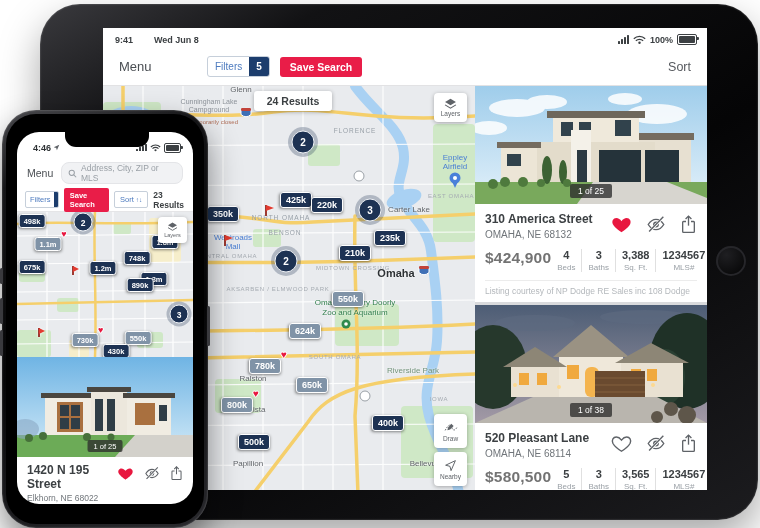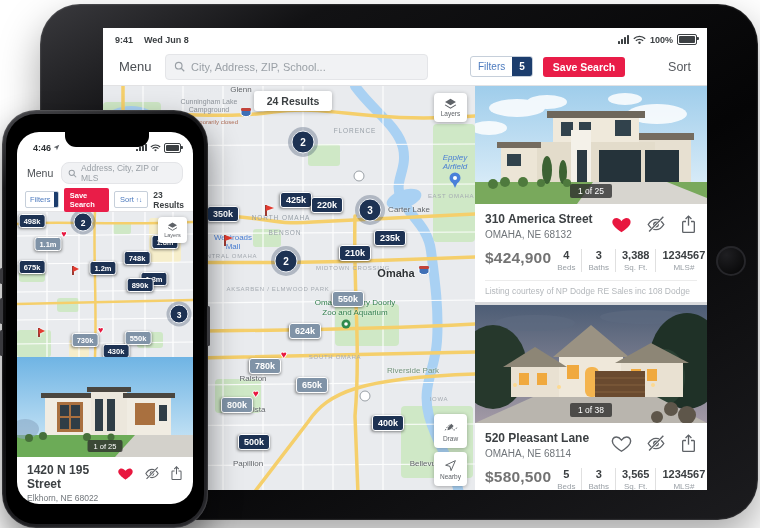--- a/index.html
+++ b/index.html
@@ -10,21 +10,21 @@
   .ipad{position:absolute;left:40px;top:4px;width:718px;height:516px;border-radius:40px;
         background:linear-gradient(150deg,#3a3a3e 0%,#121214 18%,#050506 55%,#1c1c1f 100%);
         box-shadow:0 18px 40px rgba(0,0,0,.35), inset 0 0 2px rgba(255,255,255,.35);}
   .ipad-screen{position:absolute;left:63px;top:24px;width:604px;height:462px;background:#fff;overflow:hidden;}
   .home-button{position:absolute;right:12px;top:242px;width:30px;height:30px;border-radius:50%;
         background:radial-gradient(circle at 35% 30%,#1f1f22,#0a0a0b 70%);
         box-shadow:inset 0 0 0 2px #26262a;}
 
   
   .ipad-status{height:17px;display:flex;justify-content:space-between;align-items:center;padding:3px 10px 0 12px;}
-  .st-left{font-size:9px;color:#3c4043;font-weight:bold;display:flex;gap:11px;}
+  .st-left{font-size:9px;color:#3c4043;font-weight:bold;display:flex;gap:21px;}
   .st-right{display:flex;align-items:center;gap:4px;font-size:9px;color:#3c4043;font-weight:bold;}
   .sig-bars{display:flex;align-items:flex-end;gap:1px;}
   .sig-bars i{display:block;width:2px;background:#3c4043;border-radius:.5px;}
   .battery{position:relative;width:18px;height:9px;border:1px solid #3c4043;border-radius:2px;}
   .battery::after{content:'';position:absolute;right:-3px;top:2px;width:2px;height:3px;background:#3c4043;border-radius:0 1px 1px 0;}
   .battery i{position:absolute;inset:1px;background:#3c4043;border-radius:1px;}
 
   
   .ipad-toolbar{height:37px;display:flex;align-items:center;padding:0 16px;border-bottom:1px solid #e2e2e4;background:#fff;}
   .menu-label{font-size:13px;color:#4b4f54;width:46px;cursor:pointer;}
@@ -177,27 +177,20 @@
           </svg>
           <span>100%</span>
           <span class="battery">
               <i></i>
             </span>
         </div>
       </div>
 
       <div class="ipad-toolbar">
         <span class="menu-label">Menu</span>
-        <div class="search-field">
-          <svg width="11" height="11" viewBox="0 0 14 14">
-            <circle cx="6" cy="6" r="4.2" fill="none" stroke="#9aa0a6" stroke-width="1.5"></circle>
-            <line x1="9.2" y1="9.2" x2="13" y2="13" stroke="#9aa0a6" stroke-width="1.5"></line>
-          </svg>
-          <span>City, Address, ZIP, School...</span>
-        </div>
         <div class="btn-filters">
           <span class="f-lbl">Filters</span>
           <span class="f-badge">5</span>
         </div>
         <div class="btn-save">Save Search</div>
         <span class="sort-label">Sort</span>
       </div>
 
       <div class="ipad-content">
 
@@ -295,21 +288,21 @@
               <div class="price-pin viewed" style="left: 209px; top: 299px;">650k</div>
               <div class="price-pin viewed" style="left: 134px; top: 319px;">800k<span class="pin-heart">♥</span></div>
               <div class="price-pin" style="left: 285px; top: 337px;">400k</div>
               <div class="price-pin" style="left: 151px; top: 356px;">500k</div>
               <div class="flag-marker" style="left: 163px; top: 130px;"></div>
               <div class="flag-marker" style="left: 122px; top: 160px;"></div>
               <div class="map-label lbl-city-sm" style="left: 138px; top: 3px;">Glenn</div>
               <div class="map-label lbl-poi-gray" style="left: 106px; top: 20px;">Cunningham Lake Campground</div>
               <div class="map-label lbl-note" style="left: 110px; top: 36px;">Temporarily closed</div>
               <div class="map-label lbl-area" style="left: 252px; top: 44px;">FLORENCE</div>
-              <div class="map-label lbl-poi-blue" style="left: 352px; top: 76px; font-style: italic;">Eppley Airfield</div>
+              <div class="map-label lbl-poi-blue" style="left: 352px; top: 76px;">Eppley Airfield</div>
               <div class="map-label lbl-area-sm" style="left: 348px; top: 110px;">EAST OMAHA</div>
               <div class="map-label lbl-city-sm" style="left: 306px; top: 123px;">Carter Lake</div>
               <div class="map-label lbl-area" style="left: 178px; top: 131px;">NORTH OMAHA</div>
               <div class="map-label lbl-area" style="left: 182px; top: 146px;">BENSON</div>
               <div class="map-label lbl-poi-blue" style="left: 130px; top: 156px;">Westroads Mall</div>
               <div class="map-label lbl-area-sm" style="left: 124px; top: 170px;">CENTRAL OMAHA</div>
               <div class="map-label lbl-area-sm" style="left: 250px; top: 182px;">MIDTOWN CROSSING</div>
               <div class="map-label lbl-city" style="left: 293px; top: 187px;">Omaha</div>
               <div class="map-label lbl-area-sm" style="left: 175px; top: 203px;">AKSARBEN / ELMWOOD PARK</div>
               <div class="map-label lbl-poi-green" style="left: 252px; top: 222px;">Omaha's Henry Doorly Zoo and Aquarium</div>

